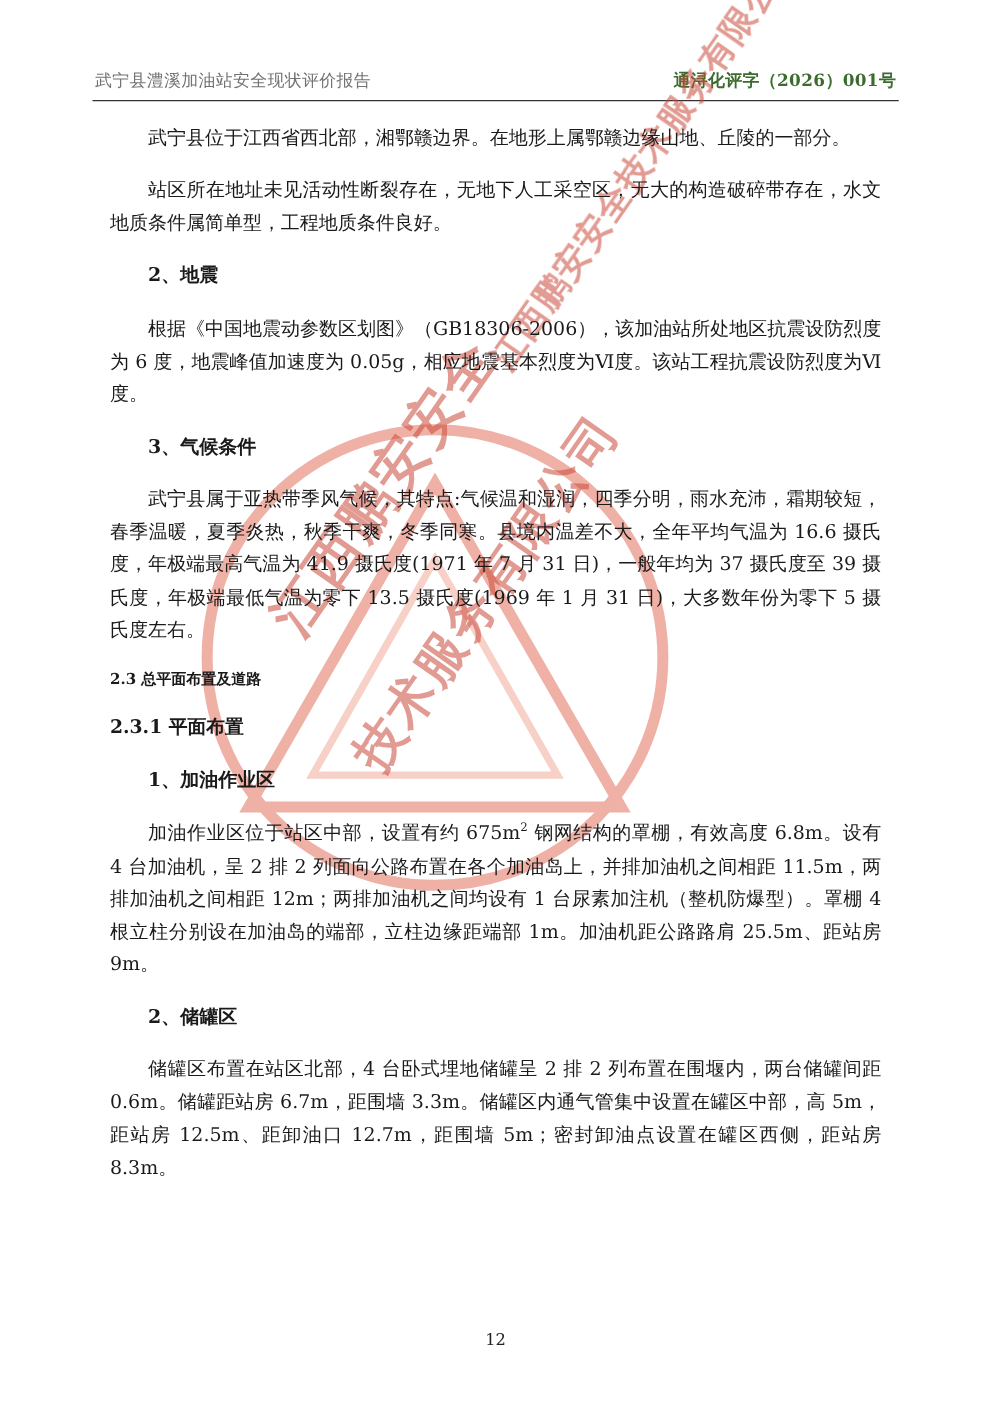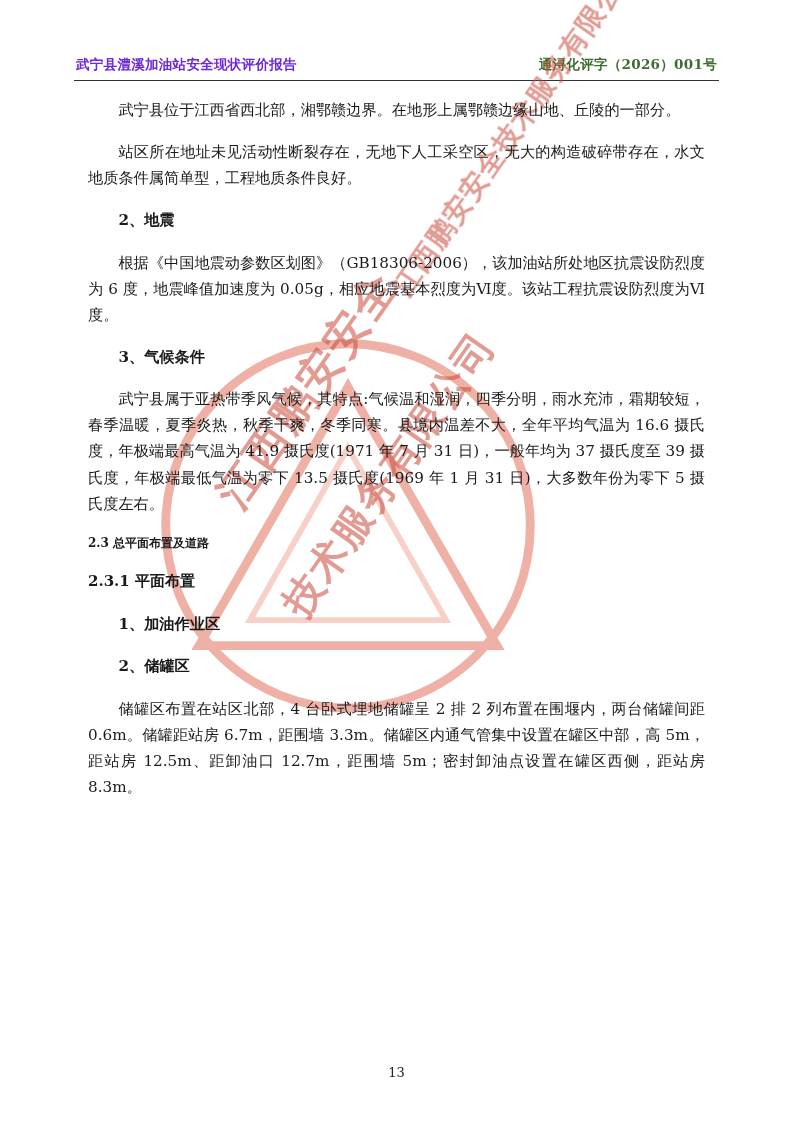--- a/index.html
+++ b/index.html
@@ -22,21 +22,21 @@
   
   .header {
     position: relative;
     display: flex;
     align-items: flex-end;
     justify-content: space-between;
     font-size: 13.5px;
     letter-spacing: 0.3px;
     padding: 0 4px 6px 4px;
   }
-  .header .left { font-weight: 700; color: #6d28d9; }
+  .header .left { font-weight: 400; color: #737373; }
   .header .right {
     font-weight: 700;
     color: #3d6b2f;
     text-align: right;
   }
   .header-rule {
     border-bottom: 1.1px solid #333;
     margin: 0 2px 16px 2px;
   }
 
@@ -156,20 +156,21 @@
     <p class="numhead">2、地震</p>
     <p class="ind">根据《中国地震动参数区划图》（GB18306-2006），该加油站所处地区抗震设防烈度为 6 度，地震峰值加速度为 0.05g，相应地震基本烈度为Ⅵ度。该站工程抗震设防烈度为Ⅵ度。</p>
 
     <p class="numhead">3、气候条件</p>
     <p class="ind">武宁县属于亚热带季风气候，其特点:气候温和湿润，四季分明，雨水充沛，霜期较短，春季温暖，夏季炎热，秋季干爽，冬季同寒。县境内温差不大，全年平均气温为 16.6 摄氏度，年极端最高气温为 41.9 摄氏度(1971 年 7 月 31 日)，一般年均为 37 摄氏度至 39 摄氏度，年极端最低气温为零下 13.5 摄氏度(1969 年 1 月 31 日)，大多数年份为零下 5 摄氏度左右。</p>
 
     <p class="h2">2.3 总平面布置及道路</p>
     <p class="h3">2.3.1 平面布置</p>
 
     <p class="numhead">1、加油作业区</p>
+    <p class="ind"><span>加油作业区位于站区中部，设置有约 675m</span><sup>2</sup><span> 钢网结构的罩棚，有效高度 6.8m。设有 4 台加油机，呈 2 排 2 列面向公路布置在各个加油岛上，并排加油机之间相距 11.5m，两排加油机之间相距 12m；两排加油机之间均设有 1 台尿素加注机（整机防爆型）。罩棚 4 根立柱分别设在加油岛的端部，立柱边缘距端部 1m。加油机距公路路肩 25.5m、距站房 9m。</span></p>
 
     <p class="numhead">2、储罐区</p>
     <p class="ind">储罐区布置在站区北部，4 台卧式埋地储罐呈 2 排 2 列布置在围堰内，两台储罐间距 0.6m。储罐距站房 6.7m，距围墙 3.3m。储罐区内通气管集中设置在罐区中部，高 5m，距站房 12.5m、距卸油口 12.7m，距围墙 5m；密封卸油点设置在罐区西侧，距站房 8.3m。</p>
 
   </div>
 
-  <div class="pagenum">13</div>
+  <div class="pagenum">12</div>
 </div>
 
 </body></html>

